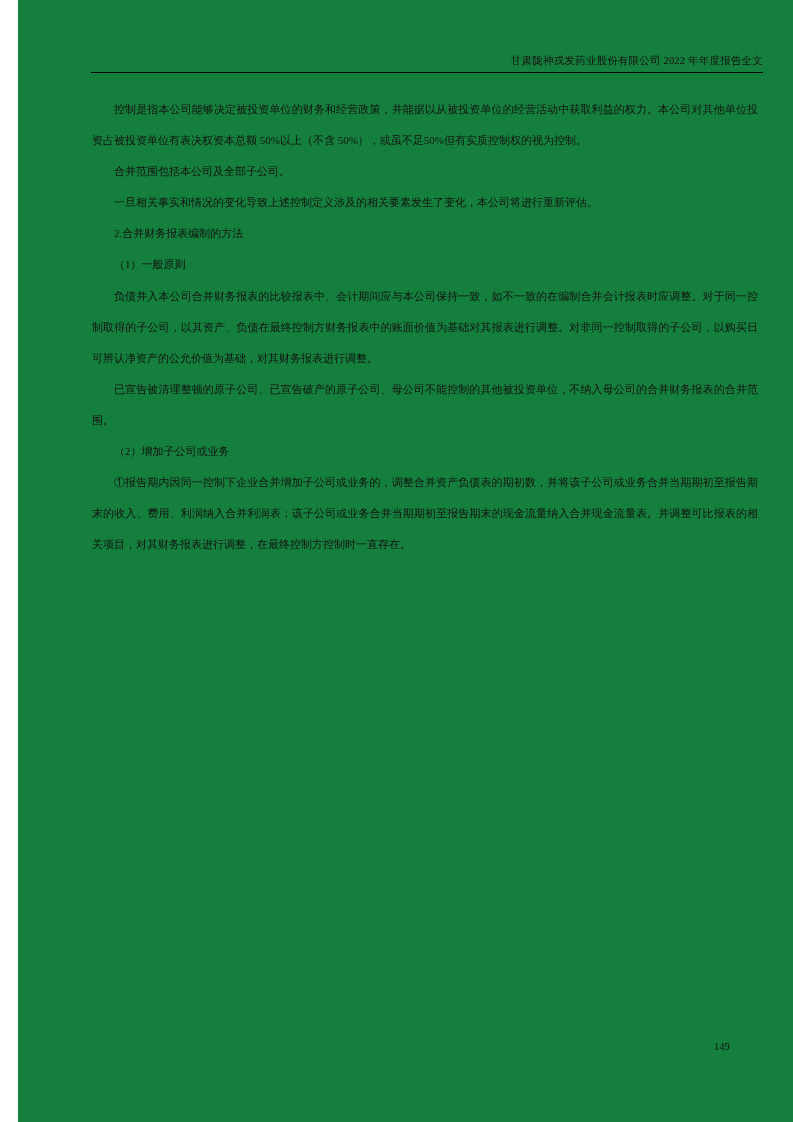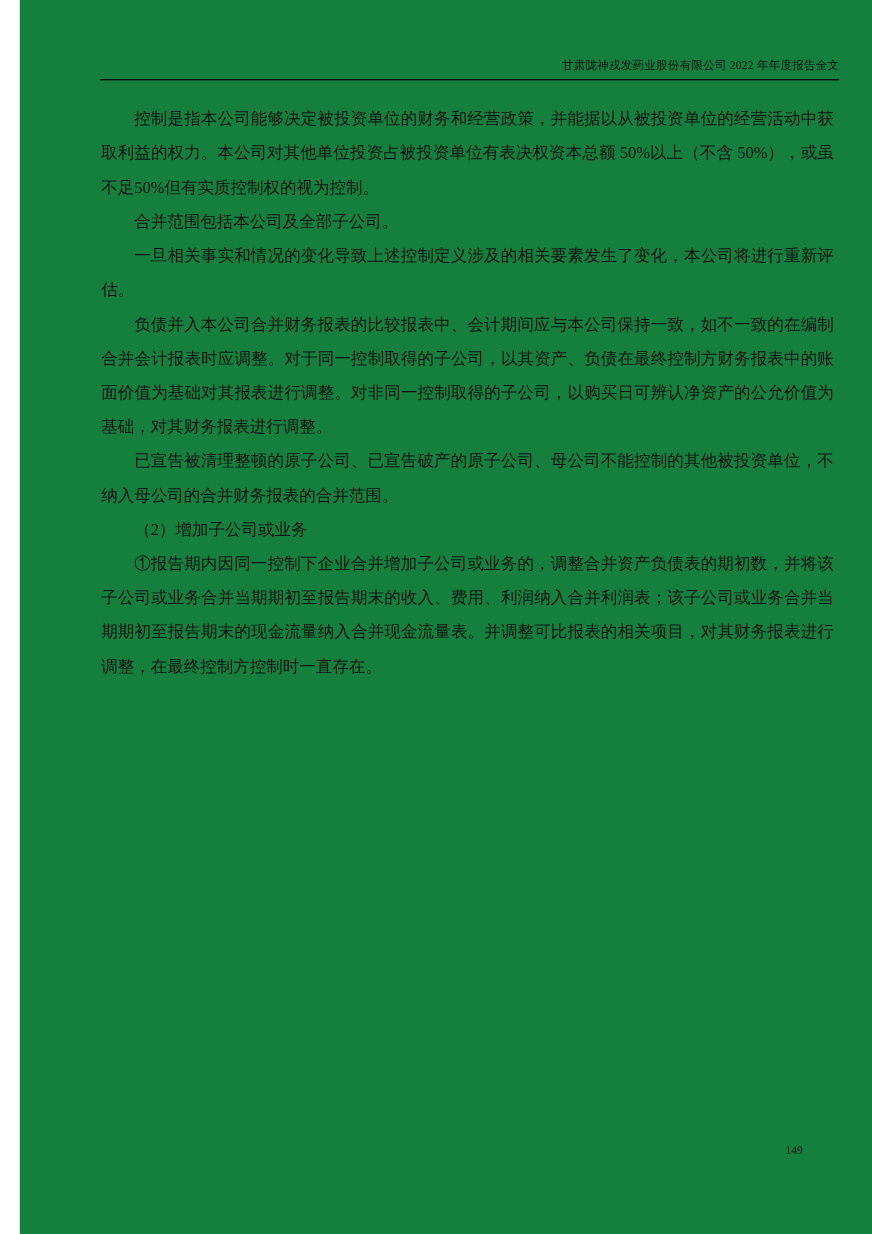--- a/index.html
+++ b/index.html
@@ -41,21 +41,21 @@
   
   .content {
     position: absolute;
     left: 74px;
     top: 94px;
     width: 666px;
   }
   .content p.para {
     margin: 0;
     padding: 0;
-    font-size: 15px;
+    font-size: 11px;
     line-height: 31.1px;
     text-align: justify;
     text-justify: inter-ideograph;
     text-indent: 2em;
     color: #111111;
     word-break: break-all;
   }
   
   .page-number {
     position: absolute;
@@ -72,20 +72,22 @@
 <div class="page">
 
   <div class="header-title">甘肃陇神戎发药业股份有限公司 2022 年年度报告全文</div>
 
   <div class="header-rule"></div>
 
   <div class="content">
       <p class="para">控制是指本公司能够决定被投资单位的财务和经营政策，并能据以从被投资单位的经营活动中获取利益的权力。本公司对其他单位投资占被投资单位有表决权资本总额 50%以上（不含 50%），或虽不足50%但有实质控制权的视为控制。</p>
       <p class="para">合并范围包括本公司及全部子公司。</p>
       <p class="para">一旦相关事实和情况的变化导致上述控制定义涉及的相关要素发生了变化，本公司将进行重新评估。</p>
+      <p class="para">2.合并财务报表编制的方法</p>
+      <p class="para">（1）一般原则</p>
       <p class="para">负债并入本公司合并财务报表的比较报表中、会计期间应与本公司保持一致，如不一致的在编制合并会计报表时应调整。对于同一控制取得的子公司，以其资产、负债在最终控制方财务报表中的账面价值为基础对其报表进行调整。对非同一控制取得的子公司，以购买日可辨认净资产的公允价值为基础，对其财务报表进行调整。</p>
       <p class="para">已宣告被清理整顿的原子公司、已宣告破产的原子公司、母公司不能控制的其他被投资单位，不纳入母公司的合并财务报表的合并范围。</p>
       <p class="para">（2）增加子公司或业务</p>
       <p class="para">①报告期内因同一控制下企业合并增加子公司或业务的，调整合并资产负债表的期初数，并将该子公司或业务合并当期期初至报告期末的收入、费用、利润纳入合并利润表；该子公司或业务合并当期期初至报告期末的现金流量纳入合并现金流量表。并调整可比报表的相关项目，对其财务报表进行调整，在最终控制方控制时一直存在。</p>
     </div>
 
   <div class="page-number">149</div>
 
 </div>
 

